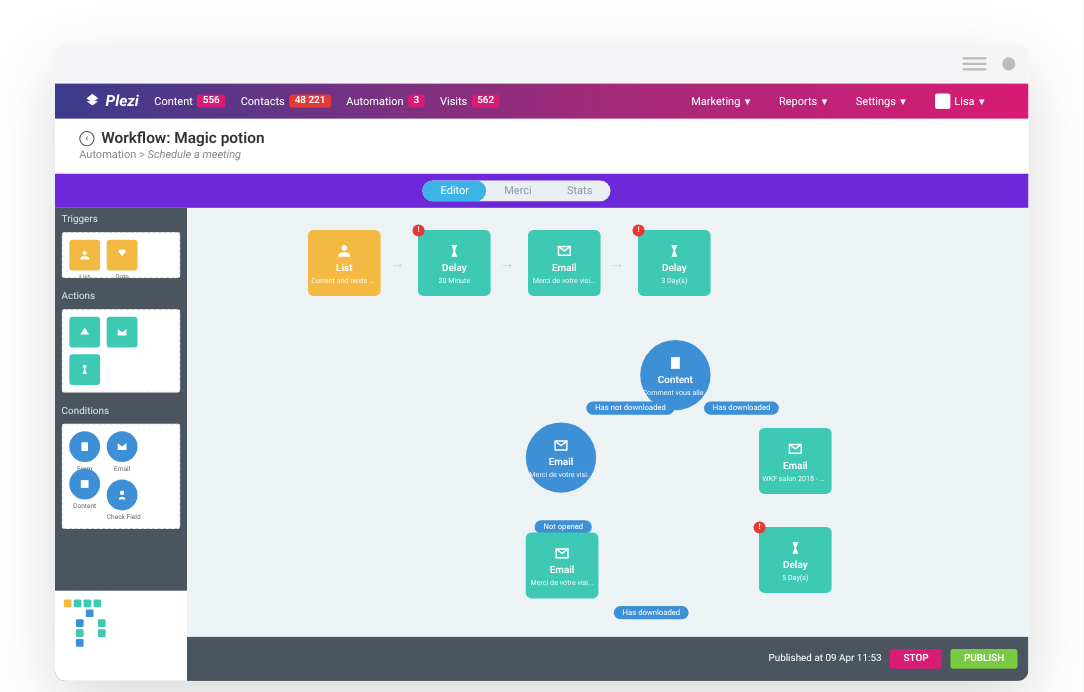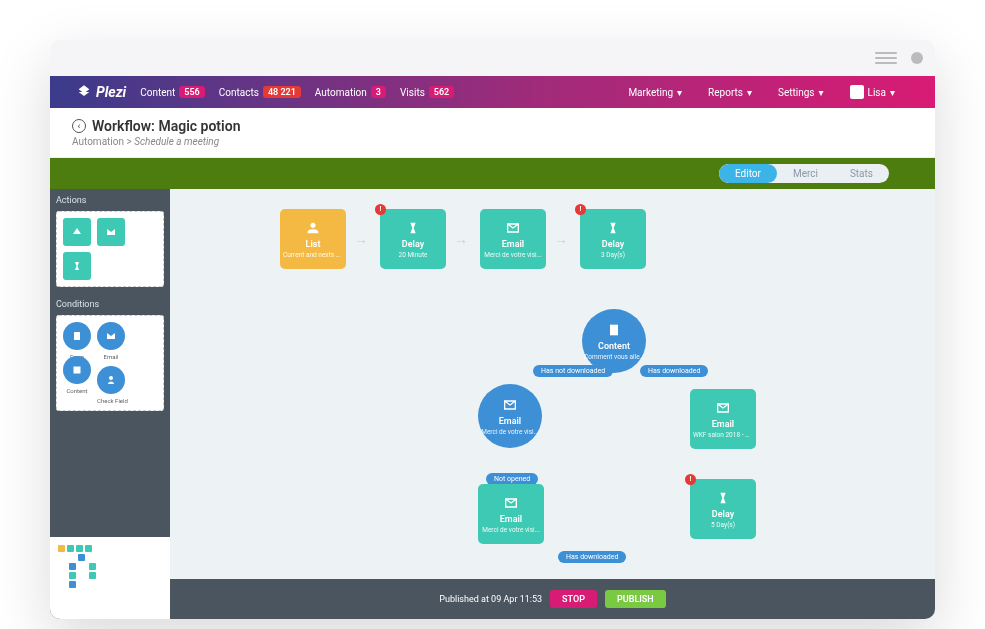--- a/index.html
+++ b/index.html
@@ -16,21 +16,21 @@
 .badge{background:#d81b74;color:#fff;padding:1px 5px;border-radius:3px;font-size:9px;font-weight:600}
 .badge.red{background:#e53935}
 .spacer{flex:1}
 .navright{display:flex;align-items:center;gap:12px}
 .userbox{width:14px;height:14px;background:#fff;border-radius:2px}
 .subheader{background:#fff;padding:10px 22px;border-bottom:1px solid #eee}
 .sh-title{display:flex;align-items:center;gap:6px;font-size:14px;font-weight:600;color:#333}
 .sh-title .back{width:14px;height:14px;border:1.5px solid #555;border-radius:50%;display:flex;align-items:center;justify-content:center;font-size:9px;color:#555;cursor:pointer}
 .sh-desc{font-size:10px;color:#888;margin-top:2px}
 .sh-desc em{}
-.tabbar{display:flex;justify-content:flex-end;padding:6px 46px 6px 0;background:#4d7c0f}
+.tabbar{display:flex;justify-content:center;padding:6px 46px 6px 0;background:#6d28d9}
 .tabs{display:flex;background:#eaeff3;border-radius:14px;overflow:hidden}
 .tab{padding:4px 16px;font-size:10px;color:#8a99a8;cursor:pointer}
 .tab.active{background:#3db4e8;color:#fff;border-radius:14px}
 .content{display:flex;background:#edf2f5;min-height:430px;position:relative}
 .sidebar{width:120px;background:#4a5560;color:#fff;font-size:9px;display:flex;flex-direction:column}
 .sgroup{padding:6px}
 .sgroup-title{font-size:9px;margin-bottom:6px;color:#dbe3ea}
 .sitems{background:#fff;border:1px dashed #ccc;border-radius:3px;padding:6px;display:flex;flex-wrap:wrap;gap:6px}
 .sitem{width:28px;height:28px;border-radius:3px;display:flex;flex-direction:column;align-items:center;justify-content:center;cursor:pointer;position:relative}
 .sitem svg{width:12px;height:12px;fill:#fff}
@@ -47,21 +47,21 @@
 .node{position:absolute;width:66px;height:60px;border-radius:5px;display:flex;flex-direction:column;align-items:center;justify-content:center;color:#fff;font-size:8px;text-align:center;cursor:pointer}
 .node svg{width:16px;height:16px;fill:#fff;margin-bottom:3px}
 .node .ntitle{font-weight:600;font-size:9px}
 .node .nsub{font-size:6.5px;opacity:0.9;margin-top:2px;white-space:nowrap;overflow:hidden;text-overflow:ellipsis;max-width:60px}
 .node.yellow{background:#f4b942}
 .node.teal{background:#3dc9b3}
 .node.circle{border-radius:50%;width:64px;height:64px;background:#3d8fd6}
 .node .alert{position:absolute;top:-5px;left:-5px;width:11px;height:11px;background:#e53935;border-radius:50%;font-size:7px;line-height:11px;color:#fff;font-weight:700}
 .arrow{position:absolute;color:#c5d0d9;font-size:14px}
 .pill{position:absolute;background:#3d8fd6;color:#fff;font-size:7px;padding:2px 8px;border-radius:9px;white-space:nowrap}
-.statusbar{position:absolute;bottom:0;left:0;right:0;height:40px;background:#4a5560;display:flex;align-items:center;justify-content:center;padding:12px 10px;gap:8px;font-size:9px;color:#fff}
+.statusbar{position:absolute;bottom:0;left:0;right:0;height:40px;background:#4a5560;display:flex;align-items:center;justify-content:flex-end;padding:12px 10px;gap:8px;font-size:9px;color:#fff}
 .btn-stop{background:#d81b74;color:#fff;padding:4px 12px;border:none;border-radius:3px;font-size:9px;cursor:pointer;font-weight:600}
 .btn-publish{background:#7ac943;color:#fff;padding:4px 12px;border:none;border-radius:3px;font-size:9px;cursor:pointer;font-weight:600}
 </style>
 </head>
 <body>
 
 <div class="window">
   <div class="titlebar">
     <div class="bars">
         <span></span>
@@ -117,20 +117,37 @@
     <div class="tabs">
       <div class="tab active">Editor</div>
       <div class="tab">Merci</div>
       <div class="tab">Stats</div>
     </div>
   </div>
 
   <div class="content">
     <div class="sidebar">
       <div class="sgroup">
+        <div class="sgroup-title">Triggers</div>
+        <div class="sitems">
+          <div class="sitem yellow">
+              <svg viewBox="0 0 24 24">
+                <path d="M12 12c2 0 4-2 4-4s-2-4-4-4-4 2-4 4 2 4 4 4zm0 2c-3 0-8 1-8 4v2h16v-2c0-3-5-4-8-4z"></path>
+              </svg>
+              <div class="sitem-label">List</div>
+            </div>
+          <div class="sitem yellow">
+              <svg viewBox="0 0 24 24">
+                <path d="M6 2v6h2l4 6 4-6h2V2H6z"></path>
+              </svg>
+              <div class="sitem-label">Date</div>
+            </div>
+        </div>
+      </div>
+      <div class="sgroup">
         <div class="sgroup-title">Actions</div>
         <div class="sitems">
           <div class="sitem teal">
               <svg viewBox="0 0 24 24">
                 <path d="M12 4l8 12H4z"></path>
               </svg>
             </div>
           <div class="sitem teal">
               <svg viewBox="0 0 24 24">
                 <path d="M4 6h16v12H4z M4 6l8 6 8-6"></path>

